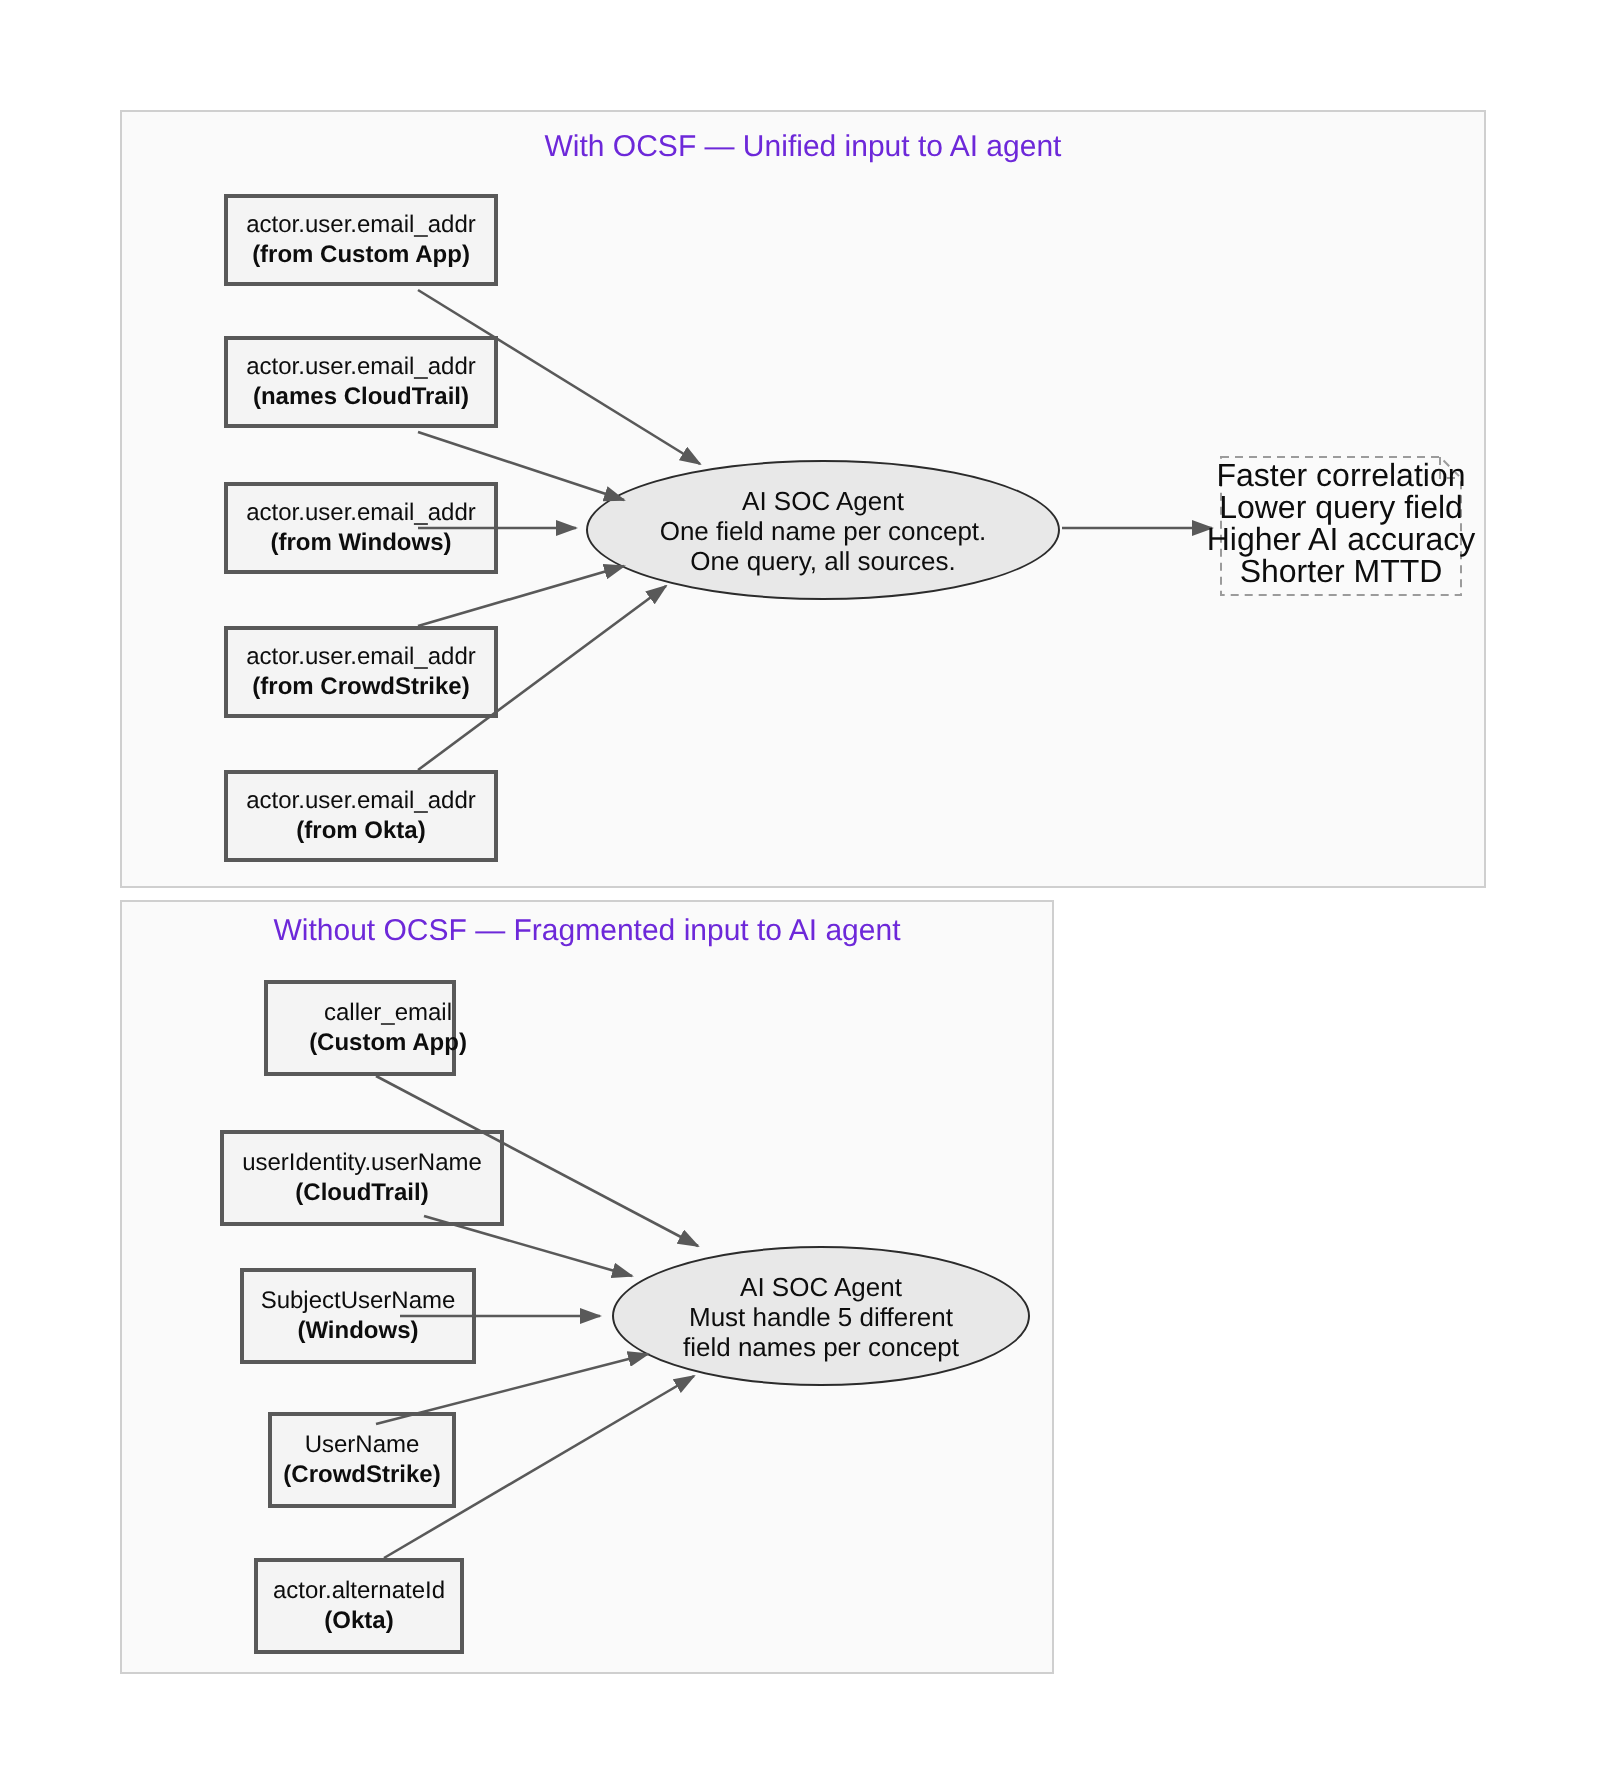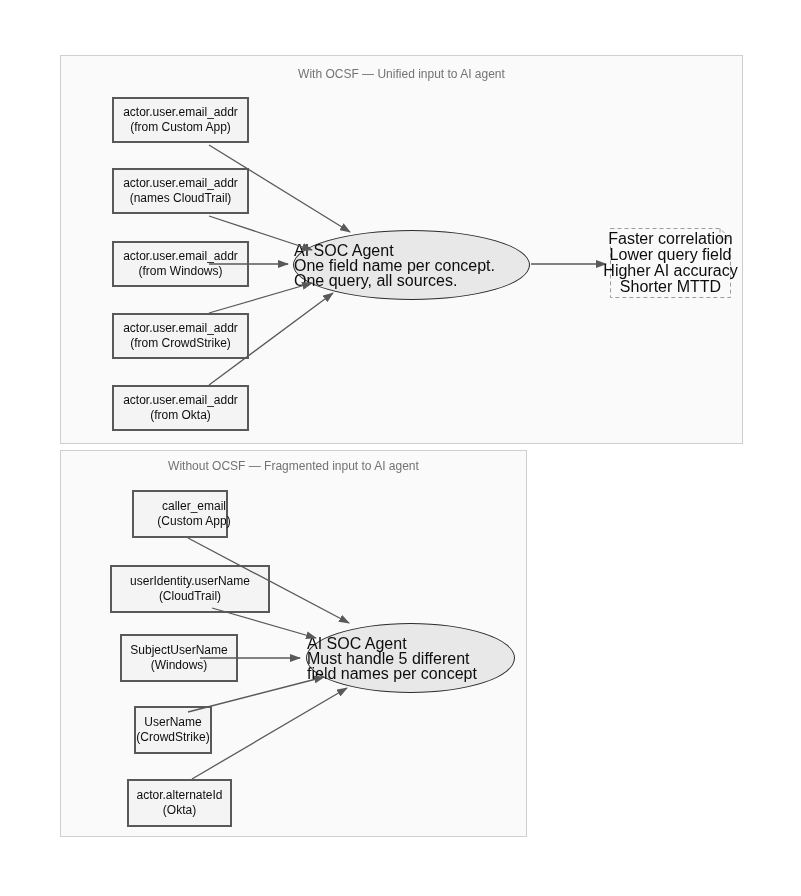--- a/index.html
+++ b/index.html
@@ -31,23 +31,23 @@
     box-sizing: border-box;
   }
   #panel-with  { left: 60px;  top: 55px;  width: 683px; height: 389px; }
   #panel-without { left: 60px; top: 450px; width: 467px; height: 387px; }
 
   .panel-title {
     position: absolute;
     left: 0;
     width: 100%;
     text-align: center;
-    font-size: 12px;
+    font-size: 15px;
     line-height: 16px;
-    color: #737373;
+    color: #6d28d9;
     white-space: nowrap;
   }
   #panel-with .panel-title  { top: 10px; }
   #panel-without .panel-title { top: 7px; }
 
   
   .node {
     position: absolute;
     box-sizing: border-box;
     background: #f4f4f4;
@@ -57,34 +57,34 @@
     align-items: center;
     justify-content: center;
     font-size: 12px;
     line-height: 15px;
     color: #0d0d0d;
     text-align: center;
     white-space: nowrap;
     margin-left: 40px;
   }
   .node .l1 { display: block; }
-  .node .l2 { display: block; }
+  .node .l2 { display: block; font-weight: bold; }
 
   
   .ellipse {
     position: absolute;
     box-sizing: border-box;
     background: #e8e8e8;
     border: 1.6px solid #2b2b2b;
     border-radius: 50%;
     display: flex;
     flex-direction: column;
-    align-items: flex-start;
+    align-items: center;
     justify-content: center;
-    font-size: 16px;
+    font-size: 13px;
     line-height: 15px;
     color: #0d0d0d;
     text-align: center;
     white-space: nowrap;
   }
 
   
   .note {
     position: absolute;
     box-sizing: border-box;
@@ -171,31 +171,31 @@
 
   <div class="panel" id="panel-without">
     <div class="panel-title">Without OCSF — Fragmented input to AI agent</div>
   </div>
 
   <div class="node" style="left:92px; top:490px; width:96px; height:48px;padding-left:28px;">
     <span class="l1">caller_email</span>
     <span class="l2">(Custom App)</span>
   </div>
 
-  <div class="node" style="left:70px; top:565px; width:160px; height:48px;">
+  <div class="node" style="left:70px; top:565px; width:142px; height:48px;">
     <span class="l1">userIdentity.userName</span>
     <span class="l2">(CloudTrail)</span>
   </div>
 
   <div class="node" style="left:80px; top:634px; width:118px; height:48px;">
     <span class="l1">SubjectUserName</span>
     <span class="l2">(Windows)</span>
   </div>
 
-  <div class="node" style="left:94px; top:706px; width:78px; height:48px;">
+  <div class="node" style="left:94px; top:706px; width:94px; height:48px;">
     <span class="l1">UserName</span>
     <span class="l2">(CrowdStrike)</span>
   </div>
 
   <div class="node" style="left:87px; top:779px; width:105px; height:48px;">
     <span class="l1">actor.alternateId</span>
     <span class="l2">(Okta)</span>
   </div>
 
   <div class="ellipse" style="left:306px; top:623px; width:209px; height:70px;">

